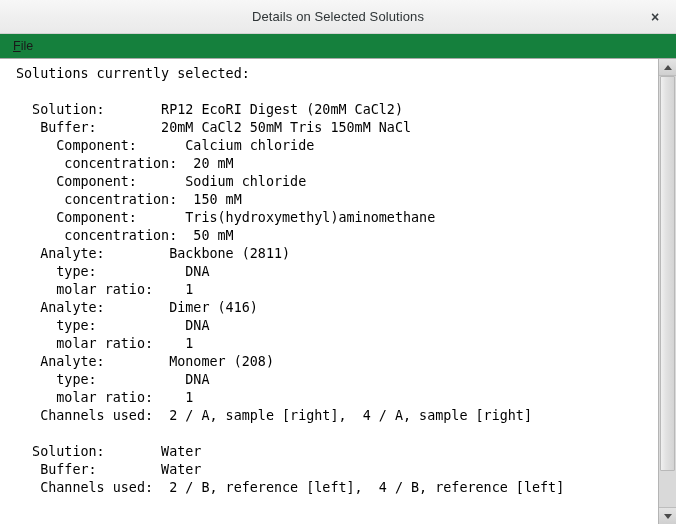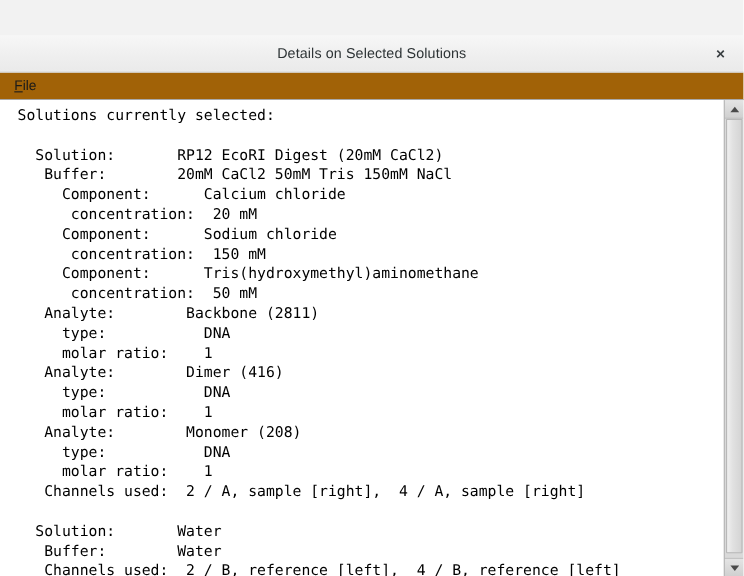--- a/index.html
+++ b/index.html
@@ -24,21 +24,20 @@
   
   .titlebar {
     height: 33px;
     min-height: 33px;
     background: linear-gradient(to bottom, #f7f7f7 0%, #efefef 55%, #eaeaea 100%);
     border-bottom: 1px solid #d2d2d2;
     display: flex;
     align-items: center;
     justify-content: center;
     position: relative;
-    margin-top: 32px;
   }
   .title-text {
     font-size: 13px;
     color: #2e3436;
     font-weight: normal;
     letter-spacing: 0.1px;
     white-space: nowrap;
   }
   .close-btn {
     position: absolute;
@@ -53,21 +52,21 @@
     font-size: 14px;
     font-weight: bold;
     color: #3a3f42;
     cursor: pointer;
     line-height: 1;
   }
   
   .menubar {
     height: 25px;
     min-height: 25px;
-    background: #a16207;
+    background: #15803d;
     border-bottom: 1px solid #a9a9a9;
     display: flex;
     align-items: center;
     padding-left: 6px;
     box-sizing: border-box;
   }
   .menu-item {
     font-size: 12.5px;
     color: #1a1a1a;
     padding: 2px 7px;

